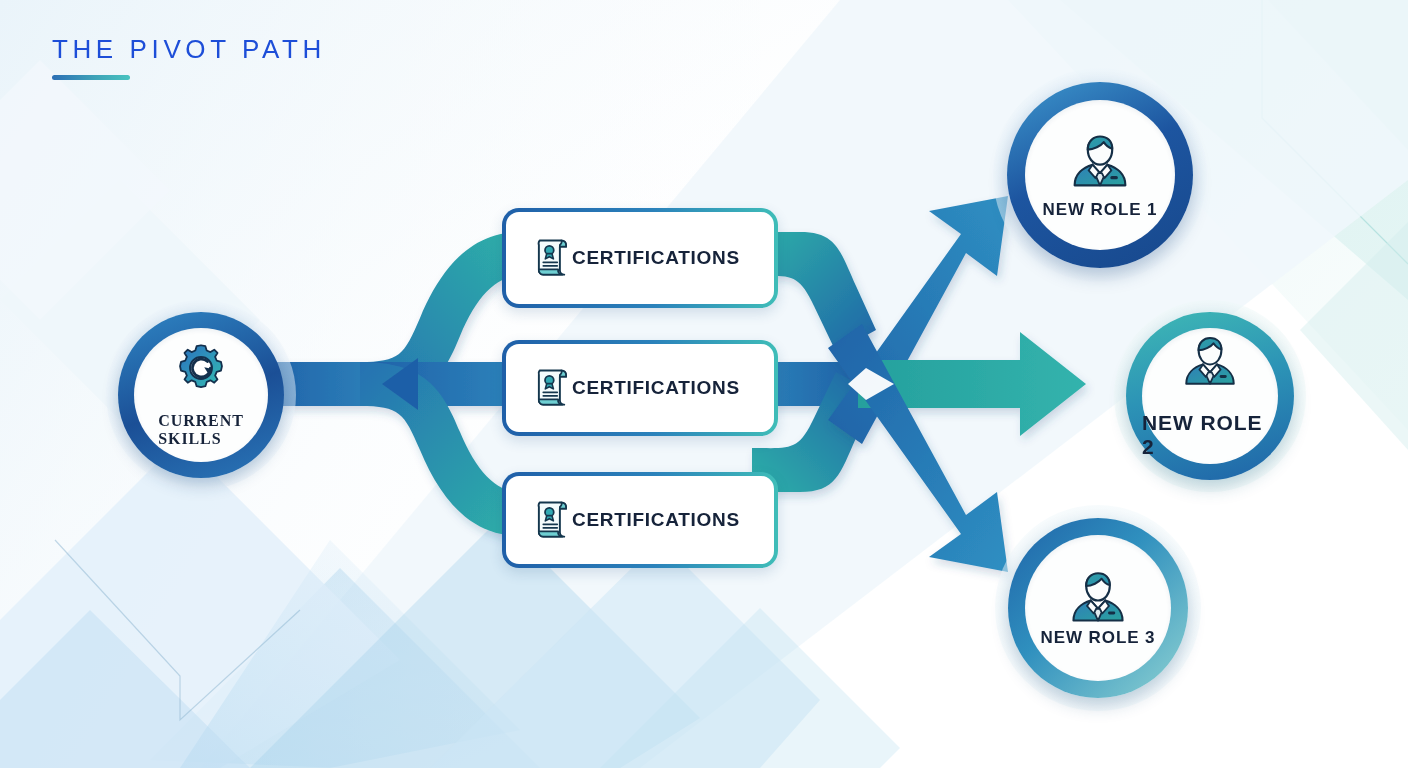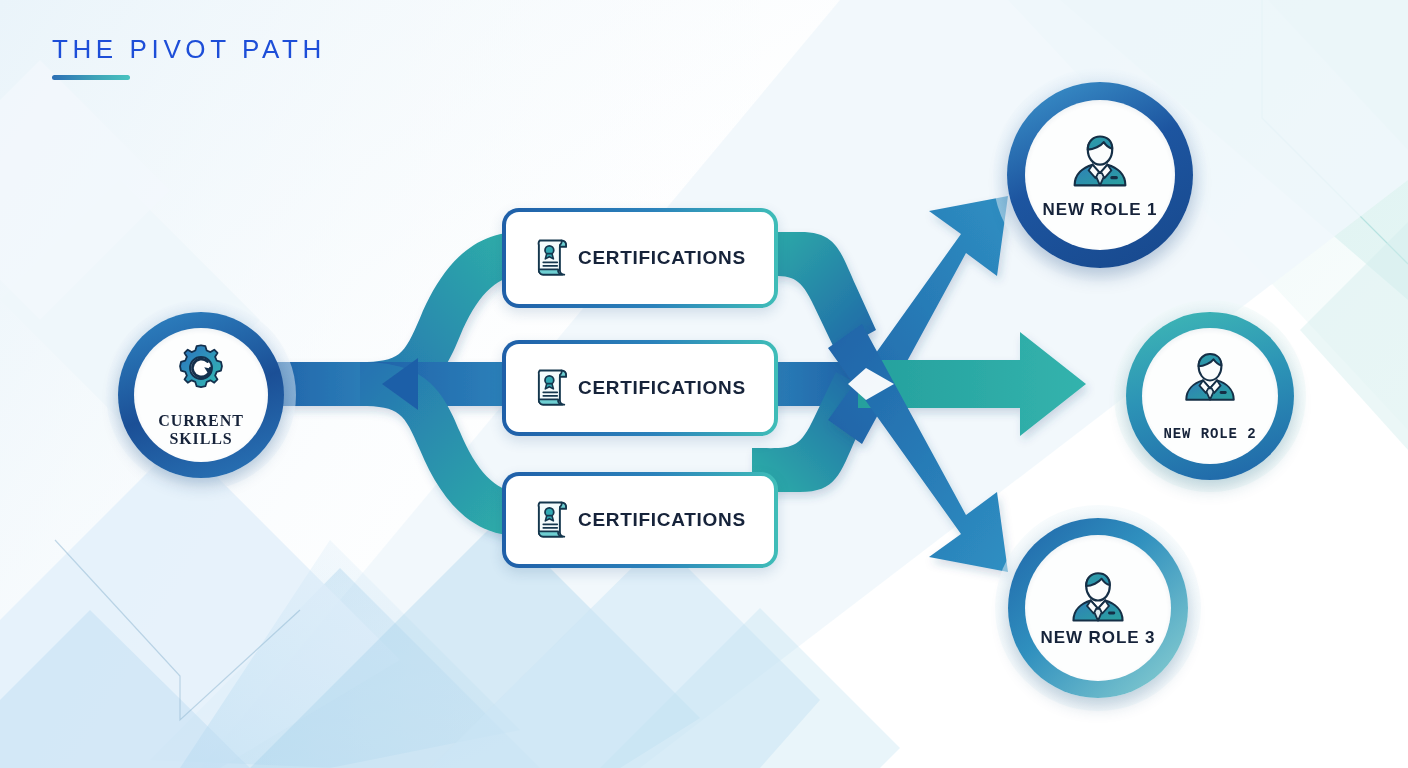--- a/index.html
+++ b/index.html
@@ -66,41 +66,41 @@
     background: #fdfefe;
     display: flex;
     flex-direction: column;
     align-items: center;
     justify-content: center;
     box-shadow: inset 0 2px 5px rgba(20,60,100,.07);
   }
   .node-label {
     color: #16233a;
     font-weight: 700;
-    text-align: center;
+    text-align: left;
     letter-spacing: .9px;
     line-height: 1.12;
     white-space: pre-line;
   }
 
   
   .cert-card {
     position: absolute;
     z-index: 4;
     border-radius: 17px;
     padding: 4px;
     box-shadow: 0 5px 13px rgba(30,80,130,.16);
   }
   .cert-inner {
     width: 100%; height: 100%;
     background: #ffffff;
     border-radius: 13px;
     display: flex;
     align-items: center;
-    gap: 6px;
+    gap: 0;
     padding-left: 26px;
     box-sizing: border-box;
   }
   .cert-label {
     font-size: 19px;
     font-weight: 700;
     letter-spacing: .7px;
     color: #16233a;
     white-space: nowrap;
   }
@@ -411,21 +411,21 @@
           </defs>
           <path d="M33 6 c9 0 13 6 13 13 0 8 -5 16 -13 16 s-13 -8 -13 -16 c0 -7 4 -13 13 -13 Z" fill="#fbfdfd" stroke="#152f46" stroke-width="2.3"></path>
           <path d="M20 19 c0 -9 6 -14 13 -14 8 0 13 5 13 13 -4 -1 -7 -4 -9 -7 -3 4 -11 8 -17 8 Z" fill="url(#hairGrad2)" stroke="#152f46" stroke-width="2.3" stroke-linejoin="round"></path>
           <path d="M6 57 c0 -12 9 -19 19 -22 l8 9 8 -9 c10 3 19 10 19 22 Z" fill="url(#suitGrad2)" stroke="#152f46" stroke-width="2.3" stroke-linejoin="round"></path>
           <path d="M25 35 l8 9 -5 5 -7 -8 Z" fill="#fbfdfd" stroke="#152f46" stroke-width="2"></path>
           <path d="M41 35 l-8 9 5 5 7 -8 Z" fill="#fbfdfd" stroke="#152f46" stroke-width="2"></path>
           <path d="M31 44 h4 l2 4 -4 9 -4 -9 Z" fill="#dfeaef" stroke="#152f46" stroke-width="2" stroke-linejoin="round"></path>
           <rect x="44" y="47" width="8" height="3.4" rx="1.6" fill="#152f46"></rect>
         </svg>
       </span>
-      <span class="node-label" style="font-size:14px; margin-top:20px;font-family:Liberation Mono, monospace;">NEW ROLE 2</span>
+      <span class="node-label" style="font-size:21px; margin-top:20px;">NEW ROLE 2</span>
     </div>
   </div>
 
   <div class="node-circle" style="left:995px; top:505px; width:206px; height:206px;">
     <div class="node-halo" style="background:radial-gradient(circle,#dfeef5 60%,#f0f8fb 71%,rgba(255,255,255,0) 78%);"></div>
     <div class="node-ring" style="left:13px; top:13px; right:13px; bottom:13px;
                 background:linear-gradient(135deg,#1f63a8 0%,#2f8fbe 42%,#8fd3d2 100%);
                 box-shadow:0 8px 17px rgba(25,75,120,.24);"></div>
     <div class="node-face" style="left:30px; top:30px; right:30px; bottom:30px;">
       <span class="node-icon">

